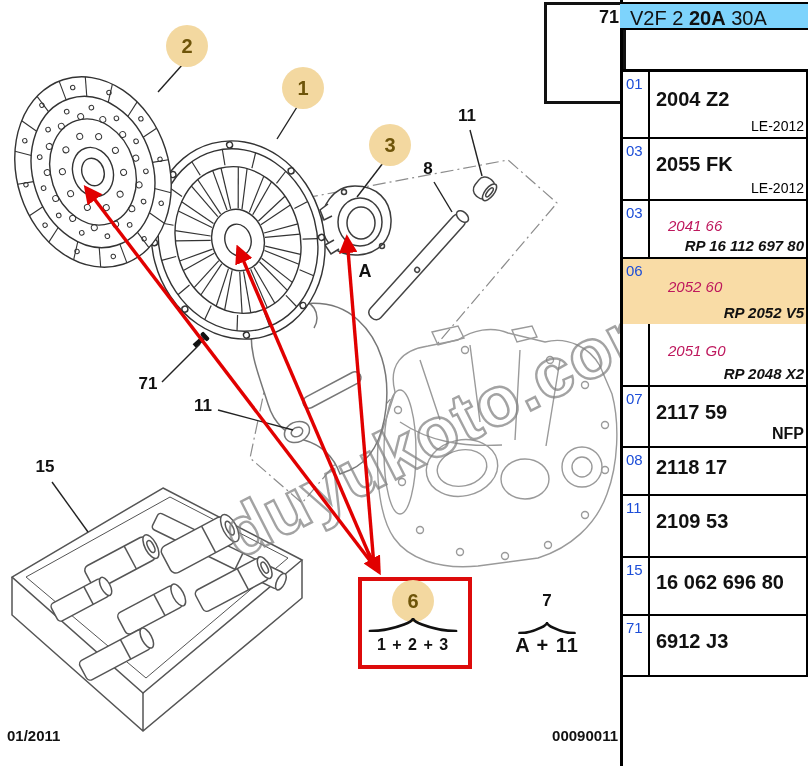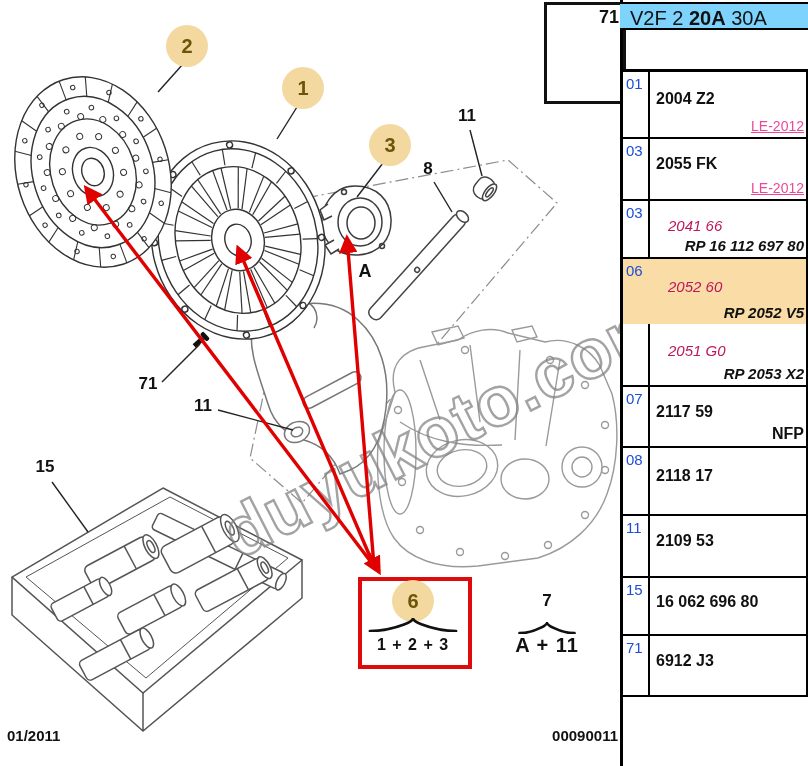--- a/index.html
+++ b/index.html
@@ -27,25 +27,25 @@
               border-top:2px solid #000;border-bottom:2px solid #000;
               font-size:20px;line-height:28px;padding-left:10px;box-sizing:border-box;white-space:nowrap;}
   #rows{position:absolute;left:623px;top:69px;width:183px;z-index:8;background:#fff;
         border-top:3px solid #000;border-right:2px solid #000;box-sizing:content-box;}
   #refline{position:absolute;left:25px;top:0;width:2px;height:100%;background:#000;}
   .trow{position:relative;box-sizing:border-box;}
   .trow.bb{border-bottom:2px solid #000;}
   .trow.hl{background:#f9dca6;}
   .tref{position:absolute;left:3px;top:3px;width:21px;font-size:15px;color:#1d4ed8;}
   .tcell{position:absolute;left:27px;right:0;top:0;bottom:0;}
-  .tpart{position:absolute;left:6px;top:42%;transform:translateY(-50%);font-size:16px;white-space:nowrap;}
+  .tpart{position:absolute;left:6px;top:42%;transform:translateY(-50%);font-size:20px;white-space:nowrap;}
   .tpart.p-bold{font-weight:bold;}
   .tpart.p-italic{font-style:italic;color:#be185d;font-size:15px;margin-left:12px;}
   .tnote{position:absolute;right:2px;bottom:3px;font-size:14px;white-space:nowrap;}
-  .tnote.n-red{color:#ec4899;text-decoration:underline;}
+  .tnote.n-red{color:#000000;}
   .tnote.n-bold{font-weight:bold;font-size:16px;}
   .tnote.n-bi{font-weight:bold;font-style:italic;font-size:15px;color:#111;}
 </style>
 </head>
 <body>
 
 <div id="stage">
 
   <svg id="artsvg" width="620" height="766" viewBox="0 0 620 766">
 
@@ -426,31 +426,31 @@
         <div class="tref">06</div>
         <div class="tcell">
           <div class="tpart p-italic">2052 60</div>
           <div class="tnote n-bi">RP 2052 V5</div>
         </div>
       </div>
       <div class="trow bb" style="height: 63px;">
         <div class="tref"></div>
         <div class="tcell">
           <div class="tpart p-italic">2051 G0</div>
-          <div class="tnote n-bi">RP 2053 X2</div>
+          <div class="tnote n-bi">RP 2048 X2</div>
         </div>
       </div>
       <div class="trow bb" style="height: 61px;">
         <div class="tref">07</div>
         <div class="tcell">
           <div class="tpart p-bold">2117 59</div>
           <div class="tnote n-bold">NFP</div>
         </div>
       </div>
-      <div class="trow bb" style="height: 68px;">
+      <div class="trow bb" style="height: 48px;">
         <div class="tref">08</div>
         <div class="tcell">
           <div class="tpart p-bold">2118 17</div>
         </div>
       </div>
       <div class="trow bb" style="height: 62px;">
         <div class="tref">11</div>
         <div class="tcell">
           <div class="tpart p-bold">2109 53</div>
         </div>

